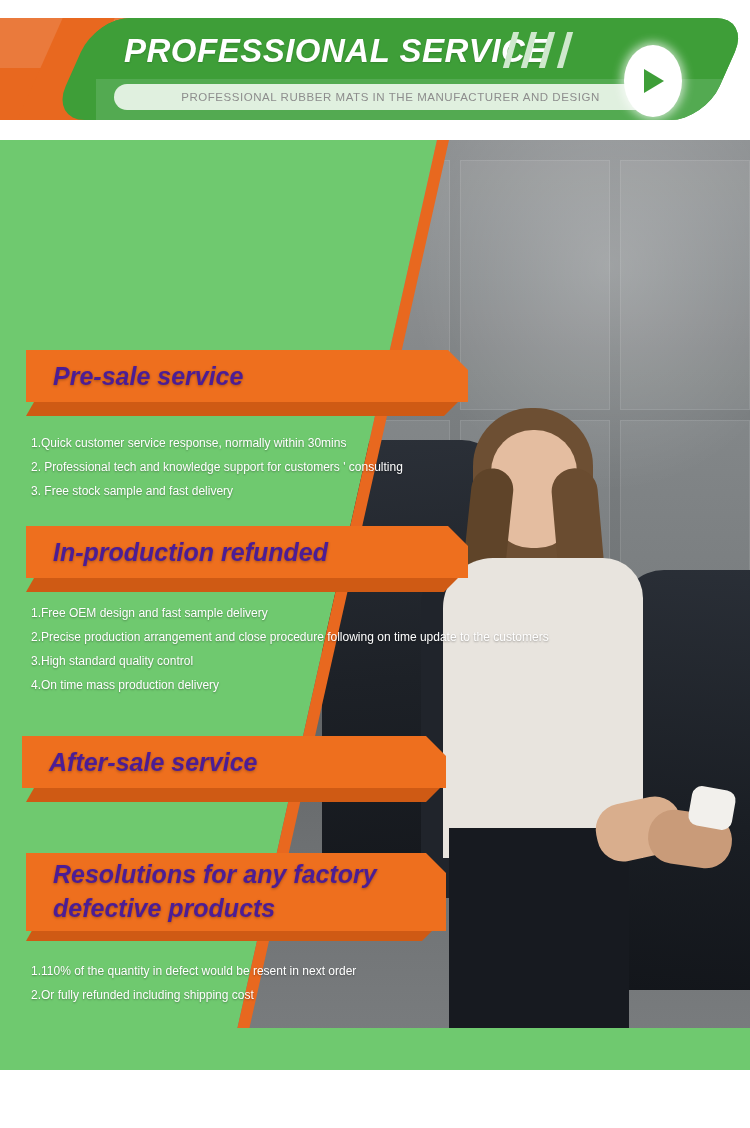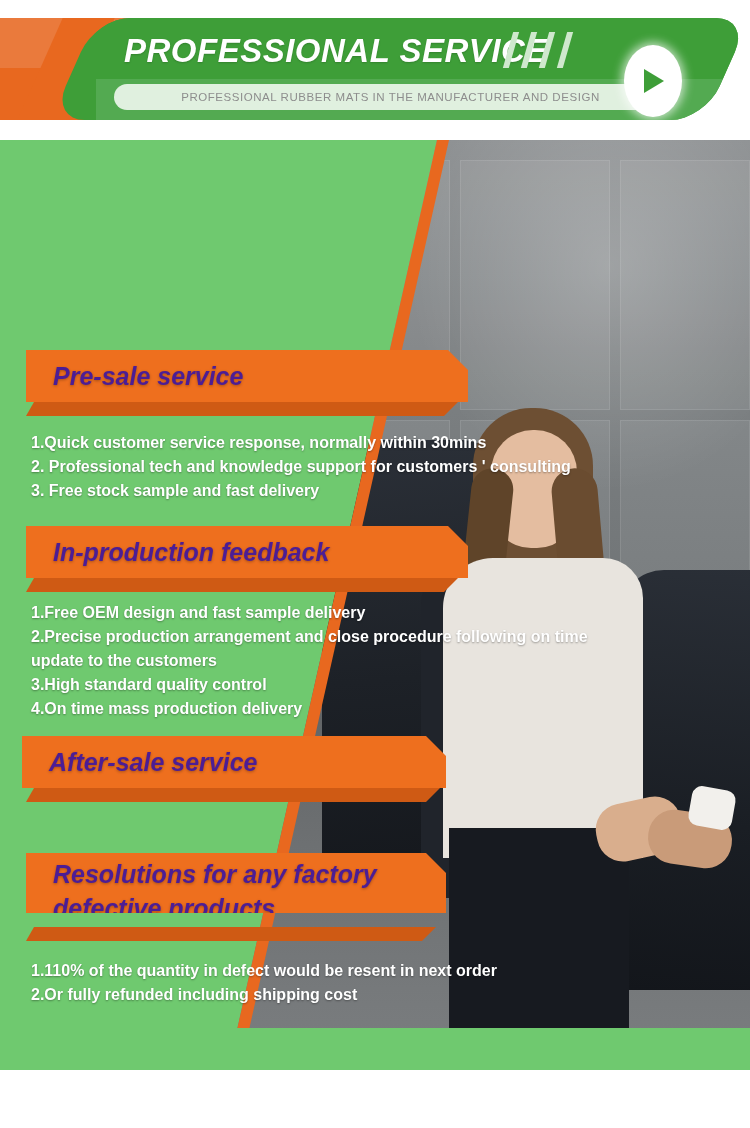--- a/index.html
+++ b/index.html
@@ -99,32 +99,32 @@
     clip-path:polygon(0 0, 437px 0, 228px 930px, 0 930px); }
   .green-stripe { position:absolute; left:0; top:0; width:470px; height:930px;
     background:#e8681f;
     clip-path:polygon(437px 0, 449px 0, 240px 930px, 228px 930px); }
   .green-bottom { position:absolute; left:0; top:888px; width:750px; height:42px;
     background:#6fc96f; }
 
   
   .bar { position:absolute; height:52px; background:#ee6f1e;
     clip-path:polygon(0 0, calc(100% - 20px) 0, 100% 20px, 100% 100%, 0 100%); }
-  .bar.two { height:60px; }
+  .bar.two { height:78px; }
   .bar-shadow { position:absolute; height:14px; background:#cf5a14;
     clip-path:polygon(8px 0, 100% 0, calc(100% - 14px) 100%, 0 100%); }
   .bar-label { position:absolute; left:27px; top:0; right:30px; height:100%;
     color:#4c1d95; font-size:25px; font-weight:bold; font-style:italic;
     line-height:52px; white-space:nowrap;
     text-shadow:0 1px 3px rgba(0,0,0,0.30); }
   .bar.two .bar-label { line-height:34px; padding-top:4px; white-space:pre-line; }
 
   
-  .txt { position:absolute; color:#ffffff; font-size:16px; line-height:24px;
-    white-space:pre-line; text-shadow:0 1px 2px rgba(0,0,0,0.35);font-weight:bold; }
+  .txt { position:absolute; color:#ffffff; font-size:12px; line-height:24px;
+    white-space:pre-line; text-shadow:0 1px 2px rgba(0,0,0,0.35); }
 
   .bottom-white { position:absolute; left:0; top:1070px; width:750px; height:58px; background:#fff; }
 </style>
 </head>
 <body>
 
 <div id="page">
 
   <div id="header">
 
@@ -200,21 +200,21 @@
     <div class="bar-shadow" style="left:26px; top:262px; width:432px;"></div>
     <div class="bar" style="left:26px; top:210px; width:442px;">
       <div class="bar-label">Pre-sale service</div>
     </div>
     <div class="txt" style="left:31px; top:291px; width:620px;">1.Quick customer service response, normally within 30mins
 2. Professional tech and knowledge support for customers ' consulting
 3. Free stock sample and fast delivery</div>
 
     <div class="bar-shadow" style="left:26px; top:438px; width:432px;"></div>
     <div class="bar" style="left:26px; top:386px; width:442px;">
-      <div class="bar-label">In-production feedback</div>
+      <div class="bar-label">In-production refunded</div>
     </div>
     <div class="txt" style="left:31px; top:461px; width:600px;">1.Free OEM design and fast sample delivery
 2.Precise production arrangement and close procedure following on time update to the customers
 3.High standard quality control
 4.On time mass production delivery</div>
 
     <div class="bar-shadow" style="left:26px; top:648px; width:414px;"></div>
     <div class="bar" style="left:12px; top:596px; width:424px;margin-left:10px;">
       <div class="bar-label">After-sale service</div>
     </div>

